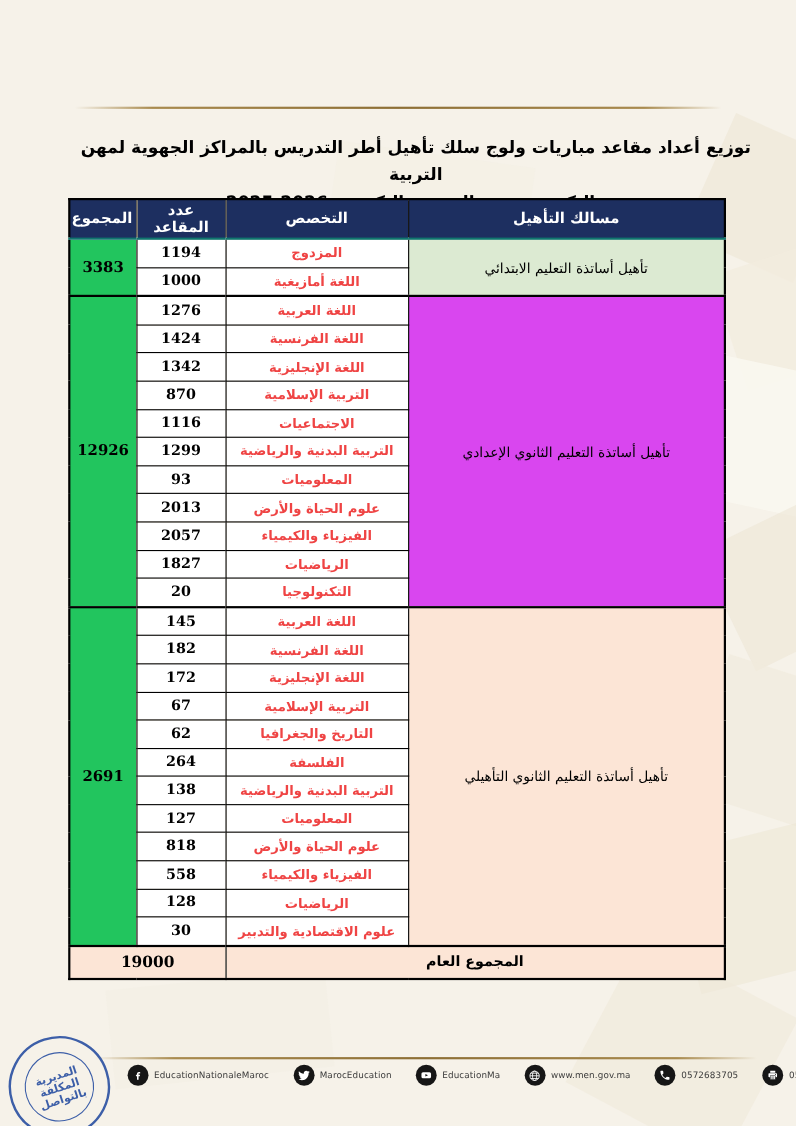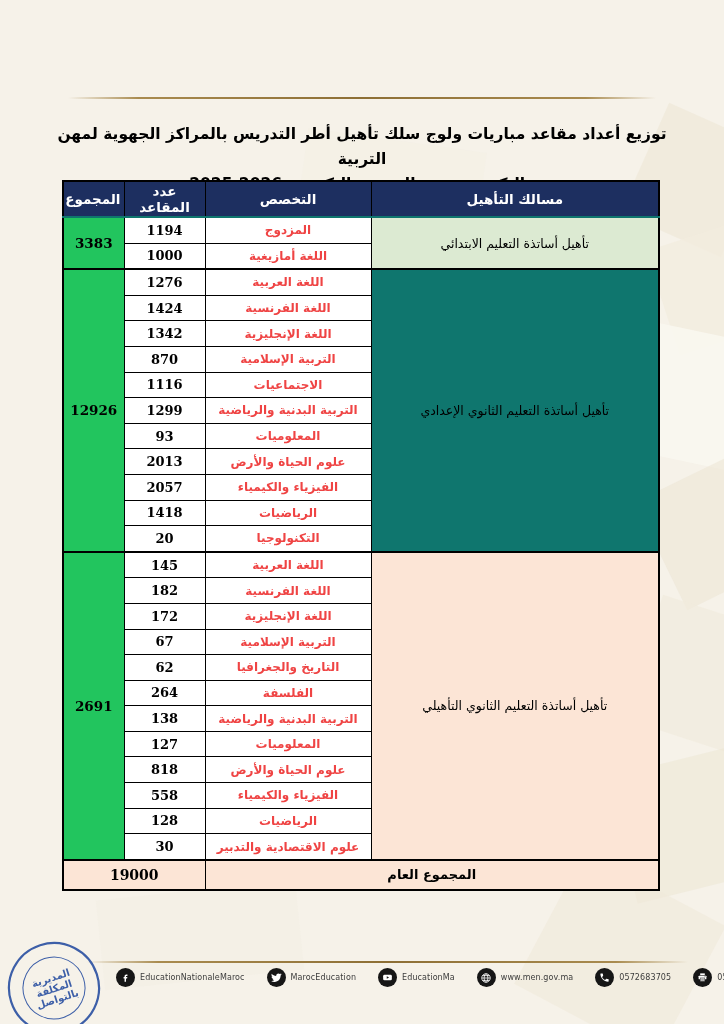--- a/index.html
+++ b/index.html
@@ -11,21 +11,21 @@
   }
   
   .paper{position:absolute;z-index:0;}
 
   .gold-line{position:absolute;height:2px;z-index:1;
     background:linear-gradient(to right,rgba(169,139,79,0),#a98b4f 12%,#8d6f35 50%,#a98b4f 88%,rgba(169,139,79,0));}
   #gold-top{top:97px;left:68px;width:588px;}
   #gold-bottom{top:961px;left:86px;width:602px;}
 
   .title{
-    position:absolute;top:122px;left:36px;width:652px;z-index:2;
+    position:absolute;top:122px;left:52px;width:652px;z-index:2;
     text-align:center;direction:rtl;font-weight:bold;color:#000;
     font-size:15.5px;line-height:1.62;
   }
 
   .table-wrap{position:absolute;top:180px;left:62px;width:596px;z-index:2;}
   table{width:100%;border-collapse:collapse;direction:rtl;border:2.5px solid #000;table-layout:fixed;}
   th,td{border:1px solid #000;text-align:center;vertical-align:middle;padding:1px 3px;overflow:hidden;}
   th{
     background:#1d2f60;color:#ffffff;font-weight:bold;font-size:13.5px;height:26px;
     border-bottom:2px solid #0f766e;
@@ -89,21 +89,21 @@
           <td class="track" rowspan="2" style="background: rgb(220, 234, 210);">تأهيل أساتذة التعليم الابتدائي</td>
           <td class="spec">المزدوج</td>
           <td class="seats">1194</td>
           <td class="total" rowspan="2">3383</td>
         </tr>
         <tr>
           <td class="spec">اللغة أمازيغية</td>
           <td class="seats">1000</td>
         </tr>
         <tr class="sec-start">
-          <td class="track" rowspan="11" style="background: #0f766e;">تأهيل أساتذة التعليم الثانوي الإعدادي</td>
+          <td class="track" rowspan="11" style="background: #d946ef;">تأهيل أساتذة التعليم الثانوي الإعدادي</td>
           <td class="spec">اللغة العربية</td>
           <td class="seats">1276</td>
           <td class="total" rowspan="11">12926</td>
         </tr>
         <tr>
           <td class="spec">اللغة الفرنسية</td>
           <td class="seats">1424</td>
         </tr>
         <tr>
           <td class="spec">اللغة الإنجليزية</td>
@@ -128,21 +128,21 @@
         <tr>
           <td class="spec">علوم الحياة والأرض</td>
           <td class="seats">2013</td>
         </tr>
         <tr>
           <td class="spec">الفيزياء والكيمياء</td>
           <td class="seats">2057</td>
         </tr>
         <tr>
           <td class="spec">الرياضيات</td>
-          <td class="seats">1418</td>
+          <td class="seats">1827</td>
         </tr>
         <tr>
           <td class="spec">التكنولوجيا</td>
           <td class="seats">20</td>
         </tr>
         <tr class="sec-start">
           <td class="track" rowspan="12" style="background: rgb(252, 229, 214);">تأهيل أساتذة التعليم الثانوي التأهيلي</td>
           <td class="spec">اللغة العربية</td>
           <td class="seats">145</td>
           <td class="total" rowspan="12">2691</td>

